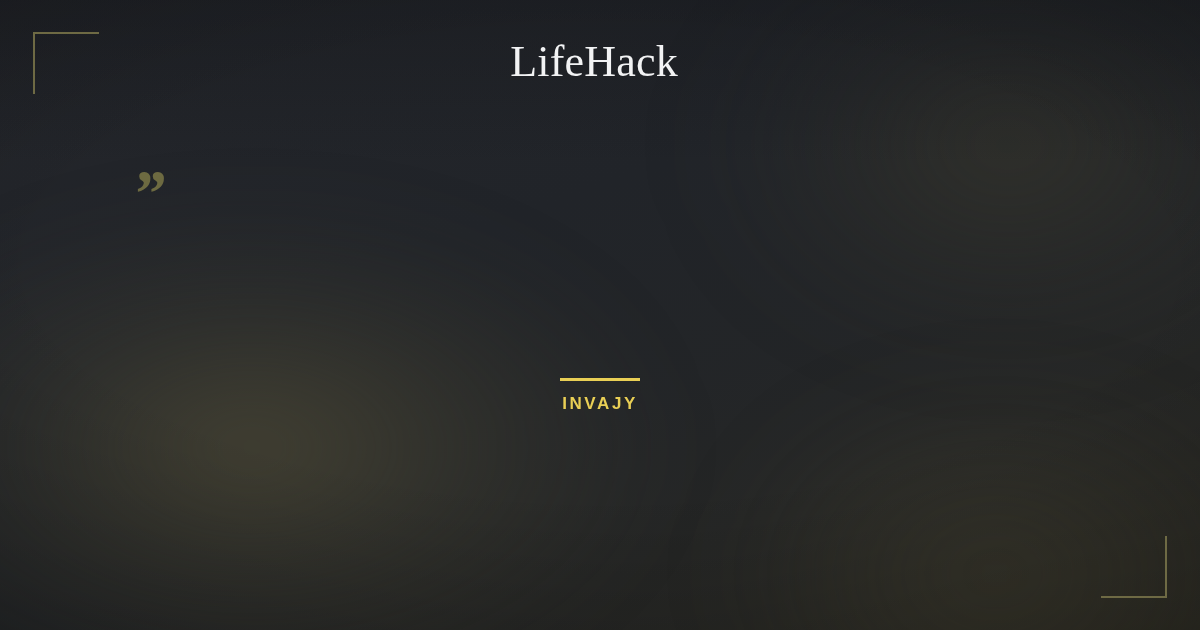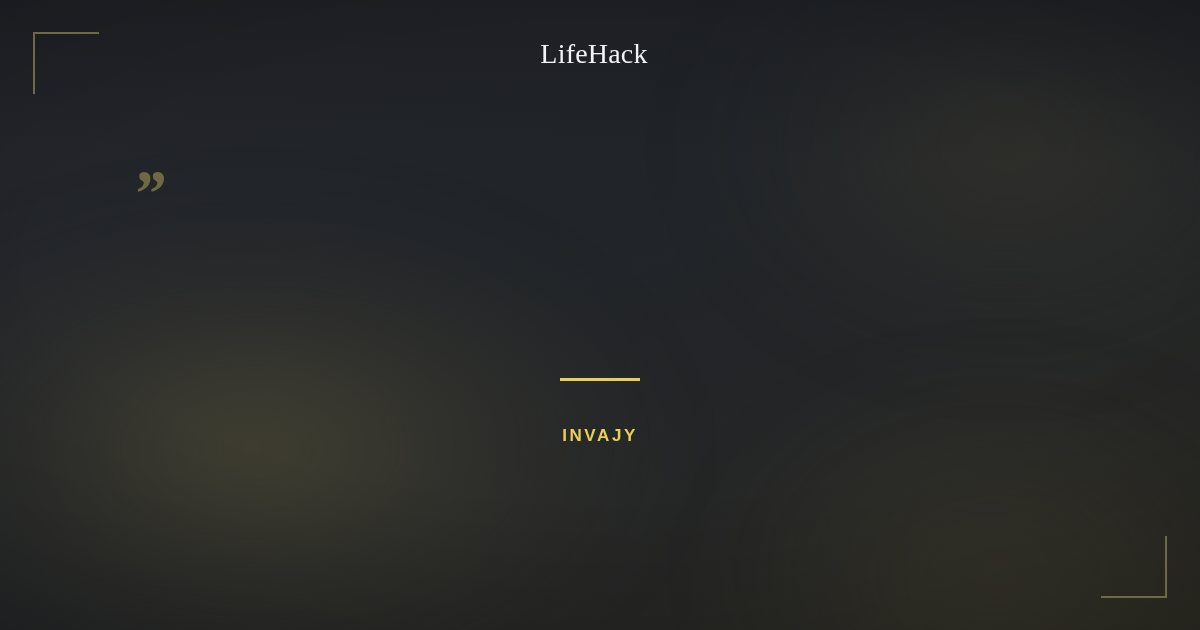--- a/index.html
+++ b/index.html
@@ -84,21 +84,21 @@
   .corner-br::after  { right: 0; bottom: 0; width: 2px; height: 100%; }
 
   
   .brand {
     position: absolute;
     top: 40px;
     left: 0;
     right: 12px;
     text-align: center;
     font-family: "Liberation Serif", "DejaVu Serif", serif;
-    font-size: 28px;
+    font-size: 44px;
     line-height: 1;
     color: #f2f3f4;
     letter-spacing: 0.2px;
   }
 
   
   .quote-block {
     position: absolute;
     left: 0;
     right: 0;
@@ -137,21 +137,21 @@
     top: 378px;
     text-align: center;
   }
   .attr-rule {
     width: 80px;
     height: 3px;
     margin: 0 auto;
     background: #e9cf55;
   }
   .attr-name {
-    margin-top: 45px;
+    margin-top: 13px;
     font-family: "Liberation Sans", sans-serif;
     font-size: 17px;
     font-weight: 600;
     letter-spacing: 2.6px;
     color: #e9cf55;
   }
 </style>
 </head>
 <body>
 

